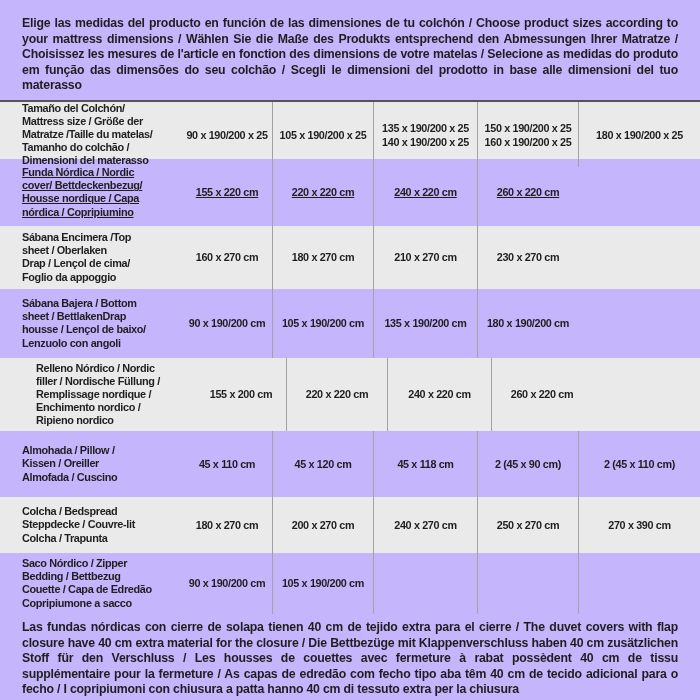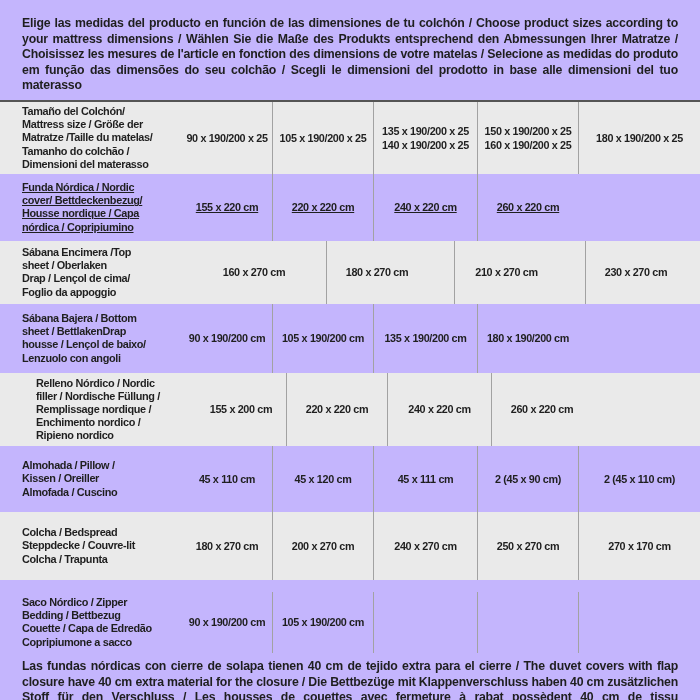--- a/index.html
+++ b/index.html
@@ -28,28 +28,28 @@
     margin-top: 6px;
     border-top: 2px solid #555555;
     width: 700px;
   }
   .trow {
     display: grid;
     grid-template-columns: 182px 90px 101px 104px 101px 122px;
     width: 700px;
   }
   .trow.alt { background: #eaeaea; }
-  .r0 { height: 72px; }
+  .r0 { height: 57px; }
   .r1 { height: 67px; text-decoration: underline; }
-  .r2 { height: 63px; gap: 27px; }
+  .r2 { height: 63px; }
   .r3 { height: 69px; }
   .r4 { height: 73px; padding-left: 14px; }
   .r5 { height: 66px; }
-  .r6 { height: 68px; }
-  .r7 { height: 61px; margin-top: 12px; }
+  .r6 { height: 56px; }
+  .r7 { height: 61px; }
 
   .cell {
     display: flex;
     align-items: center;
     white-space: pre-line;
     font-weight: bold;
     color: #1f1f1f;
   }
   .cell.label {
     justify-content: flex-start;
@@ -137,34 +137,34 @@
       <div class="cell val sep">240 x 220 cm</div>
       <div class="cell val sep">260 x 220 cm</div>
     </div>
 
     <div class="trow r5">
       <div class="cell label">Almohada / Pillow /
 Kissen / Oreiller
 Almofada / Cuscino</div>
       <div class="cell val">45 x 110 cm</div>
       <div class="cell val sep">45 x 120 cm</div>
-      <div class="cell val sep">45 x 111 cm</div>
+      <div class="cell val sep">45 x 118 cm</div>
       <div class="cell val sep">2 (45 x 90 cm)</div>
       <div class="cell val sep">2 (45 x 110 cm)</div>
     </div>
 
     <div class="trow r6 alt">
       <div class="cell label">Colcha / Bedspread
 Steppdecke / Couvre-lit
 Colcha / Trapunta</div>
       <div class="cell val">180 x 270 cm</div>
       <div class="cell val sep">200 x 270 cm</div>
       <div class="cell val sep">240 x 270 cm</div>
       <div class="cell val sep">250 x 270 cm</div>
-      <div class="cell val sep">270 x 170 cm</div>
+      <div class="cell val sep">270 x 390 cm</div>
     </div>
 
     <div class="trow r7">
       <div class="cell label">Saco Nórdico / Zipper
 Bedding / Bettbezug
 Couette / Capa de Edredão
 Copripiumone a sacco</div>
       <div class="cell val">90 x 190/200 cm</div>
       <div class="cell val sep">105 x 190/200 cm</div>
       <div class="cell val sep"></div>

